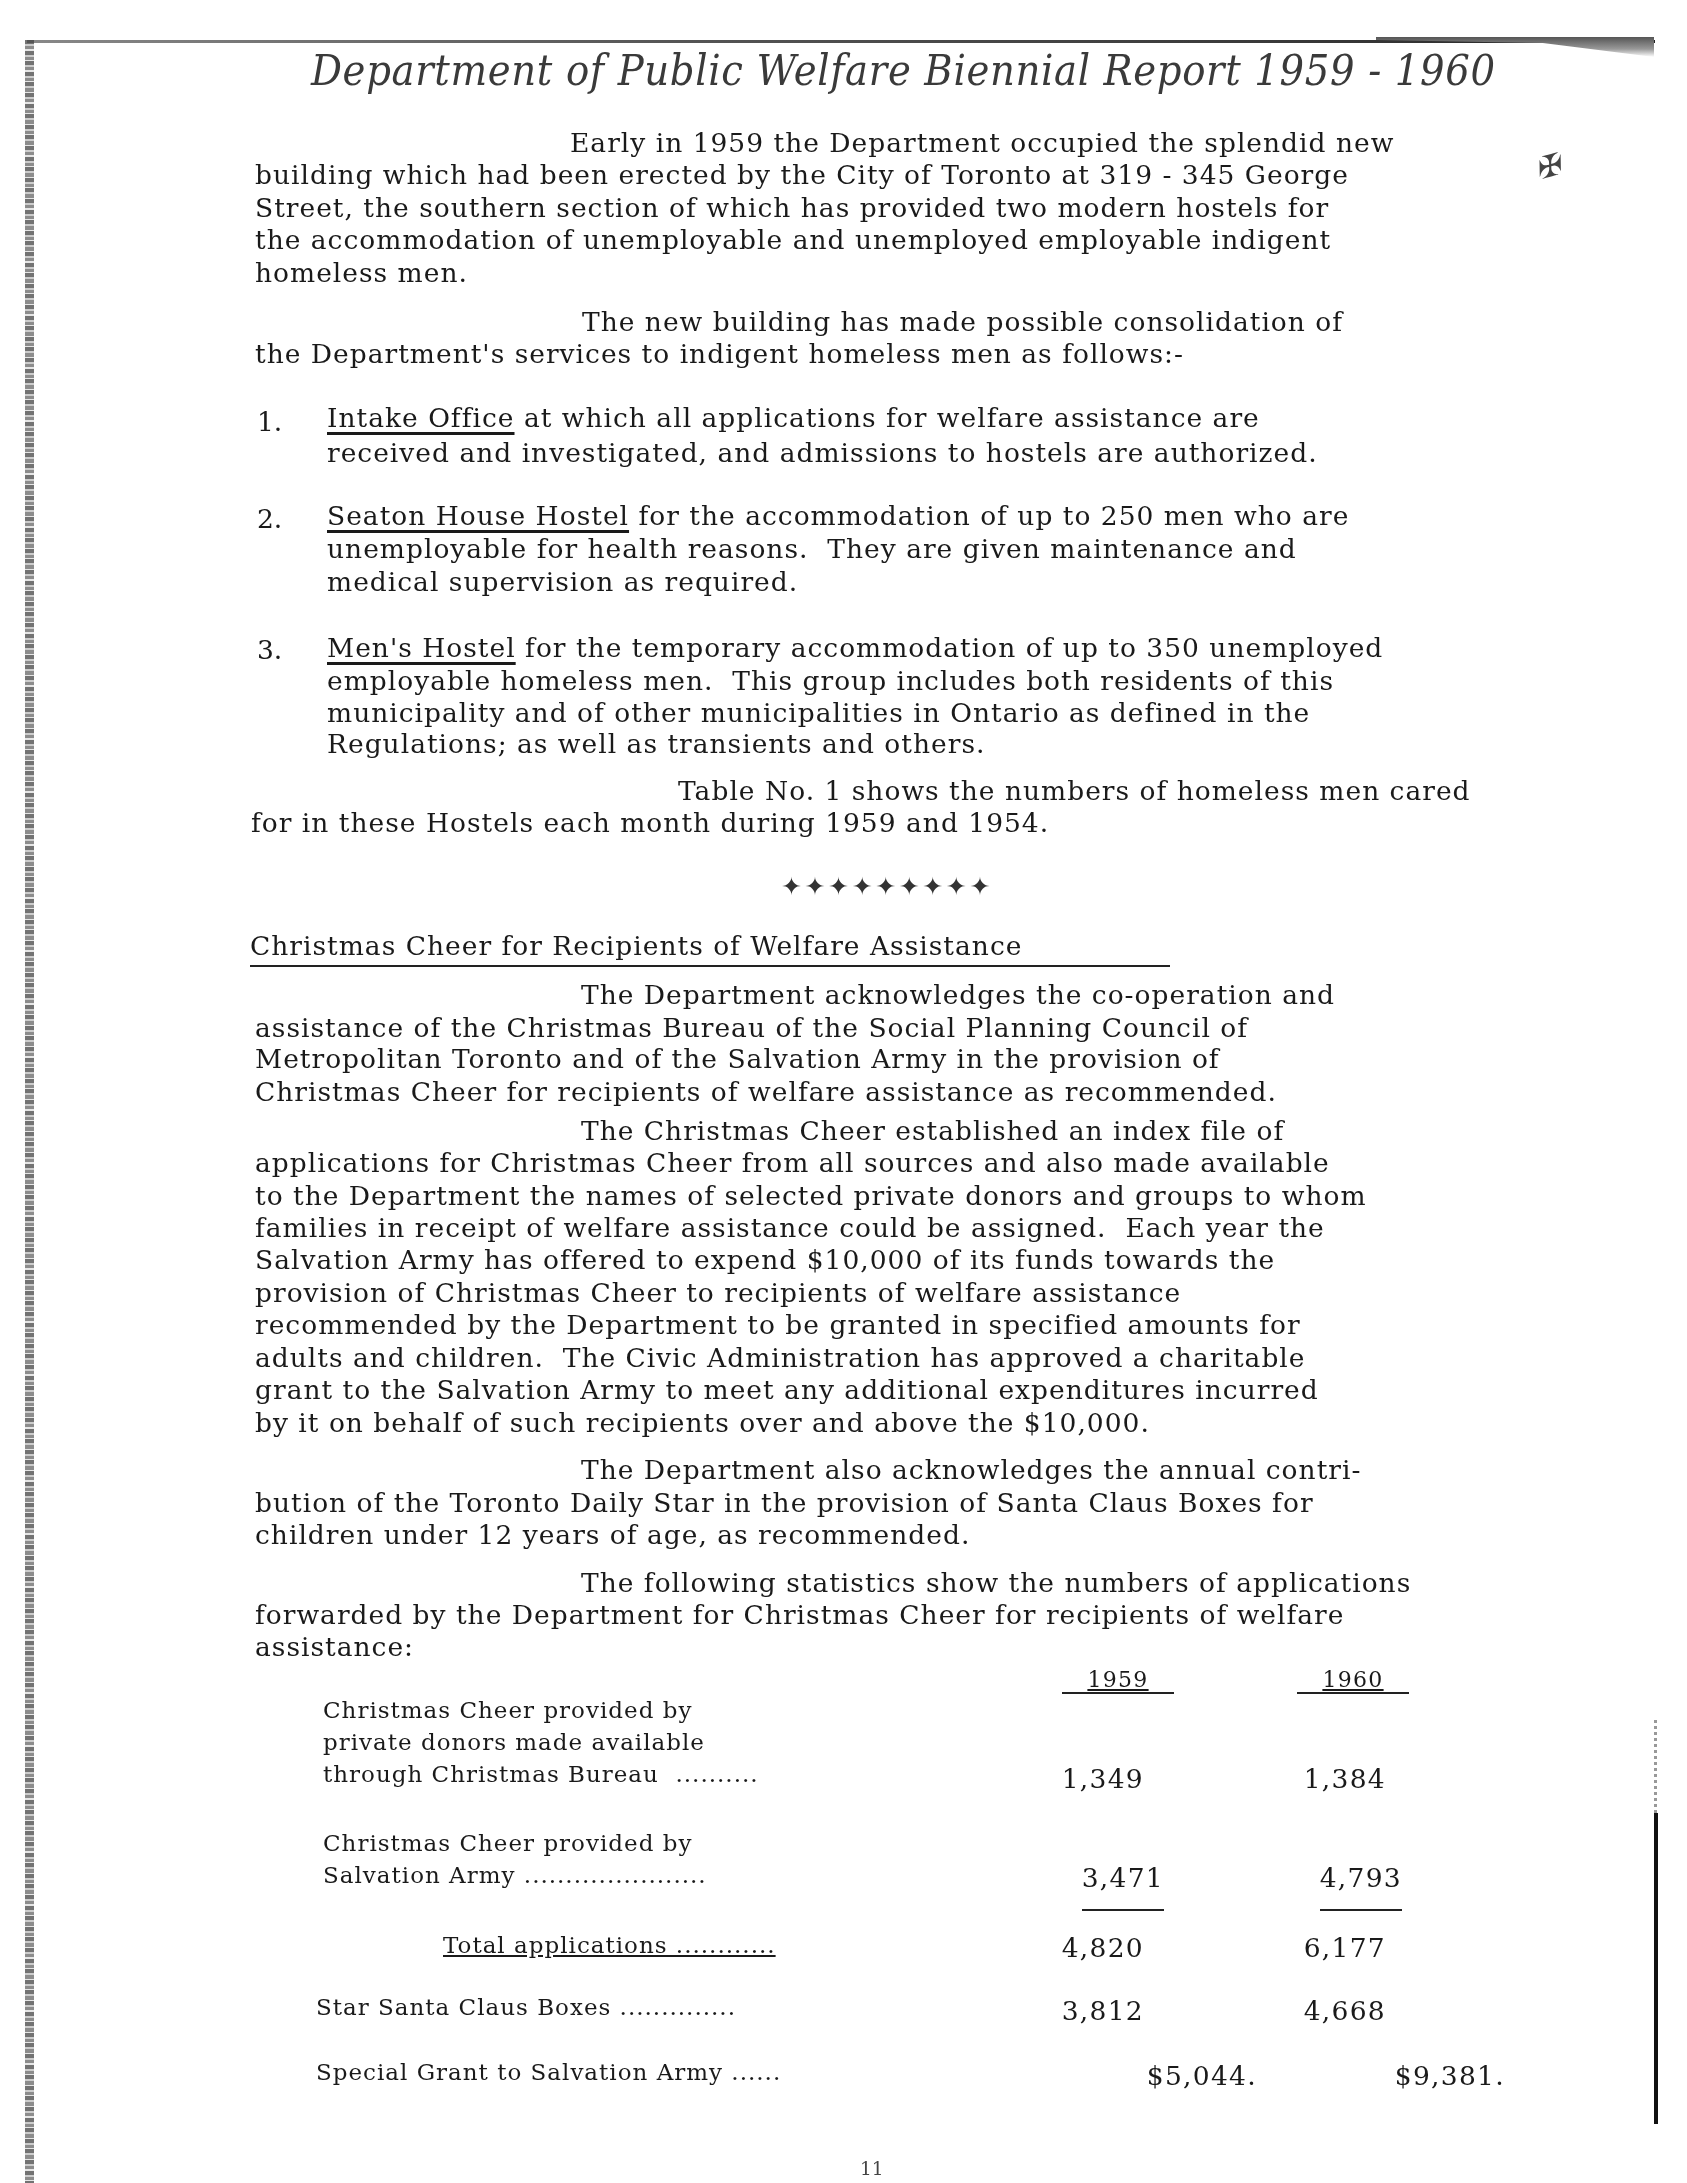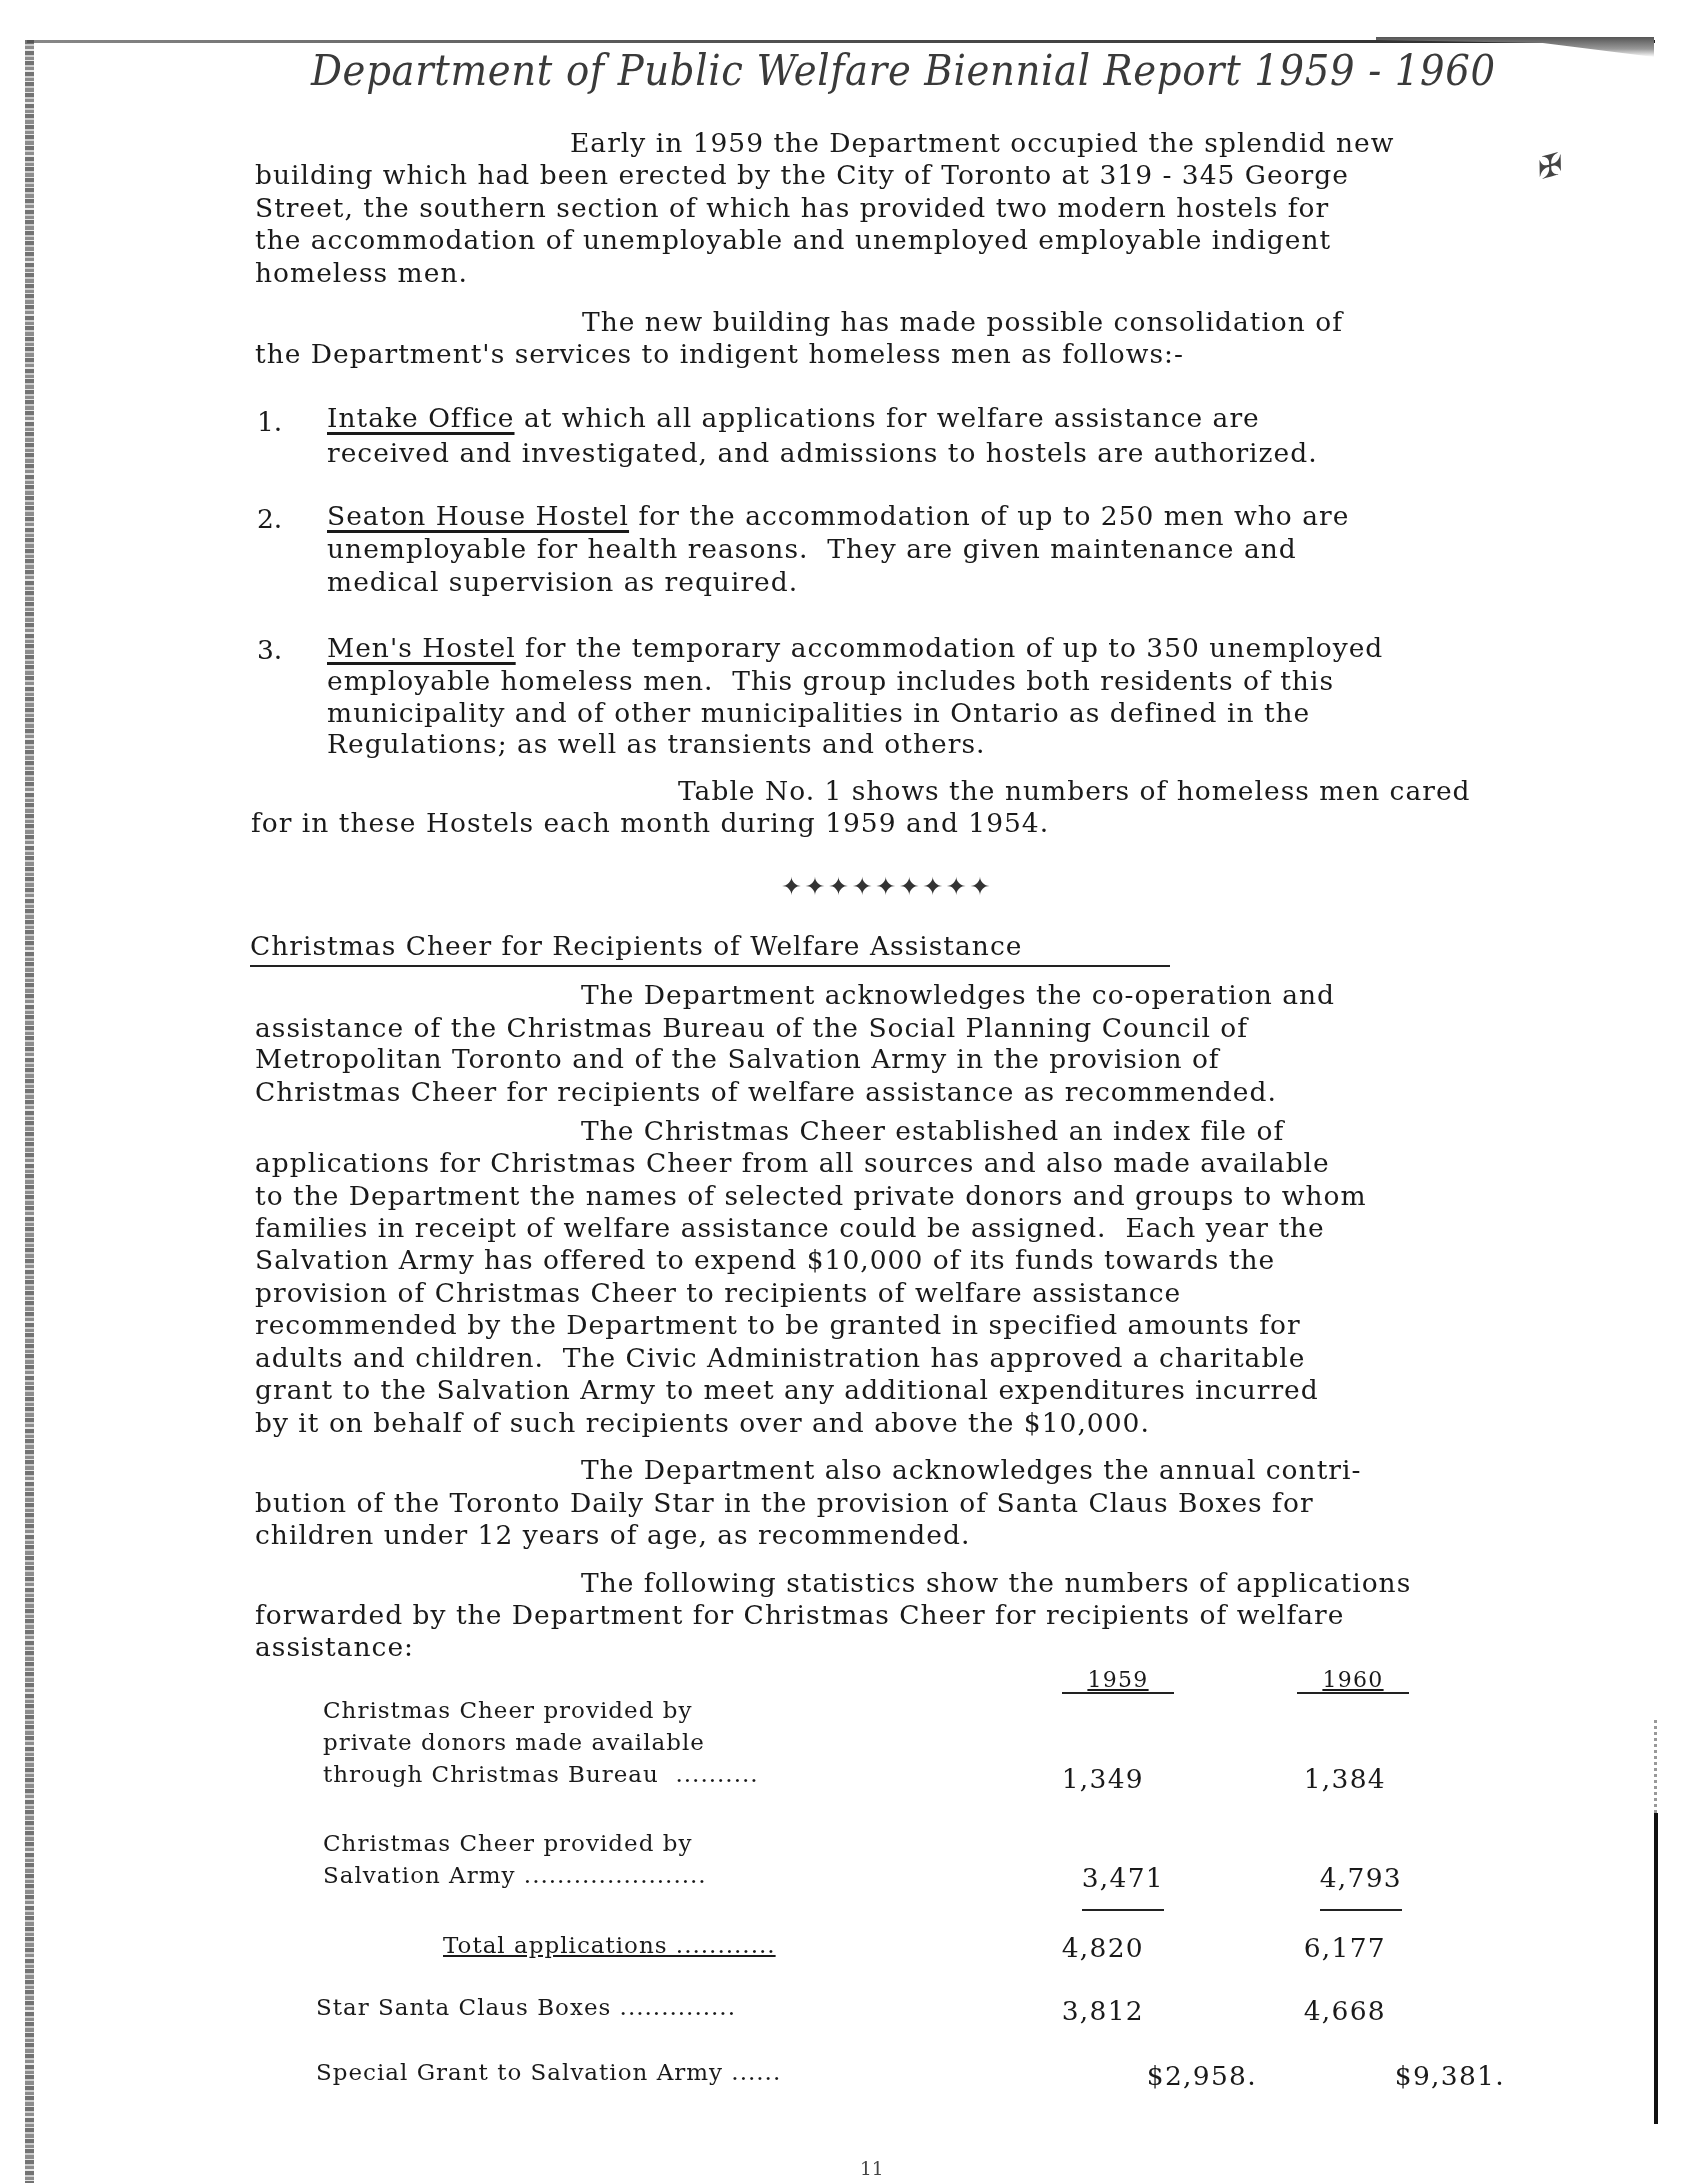--- a/index.html
+++ b/index.html
@@ -141,17 +141,17 @@
 
 <div class="stat-label" style="left:443px; top:1929px;text-decoration:underline;">Total applications ............</div>
 <div class="stat-val" style="left:1012px; top:1932px;">4,820</div>
 <div class="stat-val" style="left:1254px; top:1932px;">6,177</div>
 
 <div class="stat-label" style="left:316px; top:1991px;">Star Santa Claus Boxes ..............</div>
 <div class="stat-val" style="left:1012px; top:1995px;">3,812</div>
 <div class="stat-val" style="left:1254px; top:1995px;">4,668</div>
 
 <div class="stat-label" style="left:316px; top:2056px;">Special Grant to Salvation Army ......</div>
-<div class="stat-val" style="left:1125px; top:2060px;">$2,958.</div>
+<div class="stat-val" style="left:1125px; top:2060px;">$5,044.</div>
 <div class="stat-val" style="left:1373px; top:2060px;">$9,381.</div>
 
 <div class="page-num">11</div>
 
 
 </body></html>

